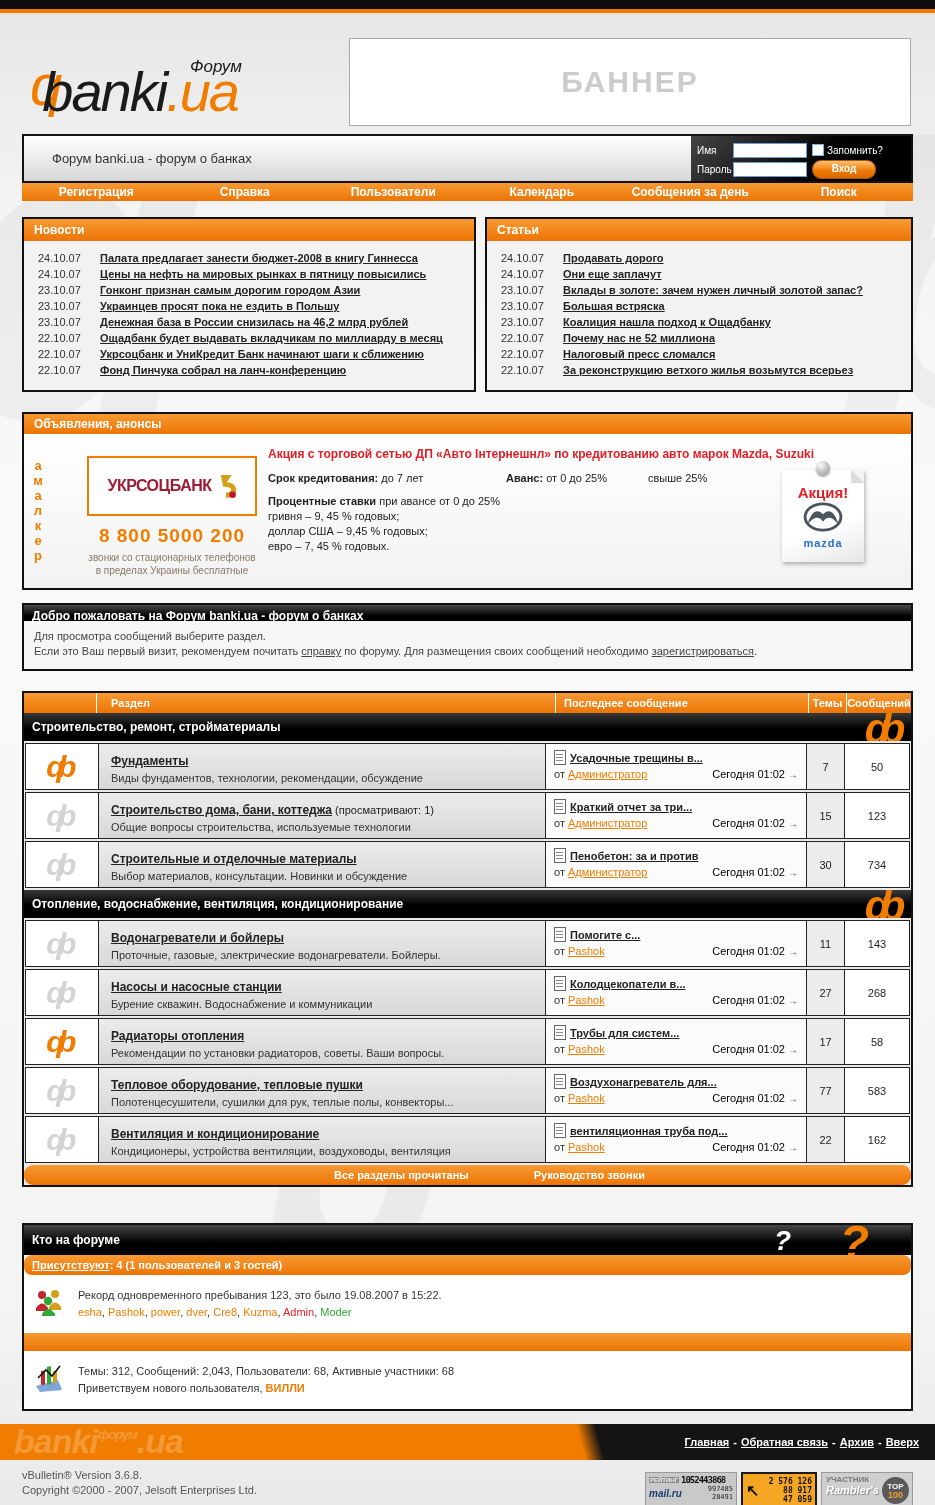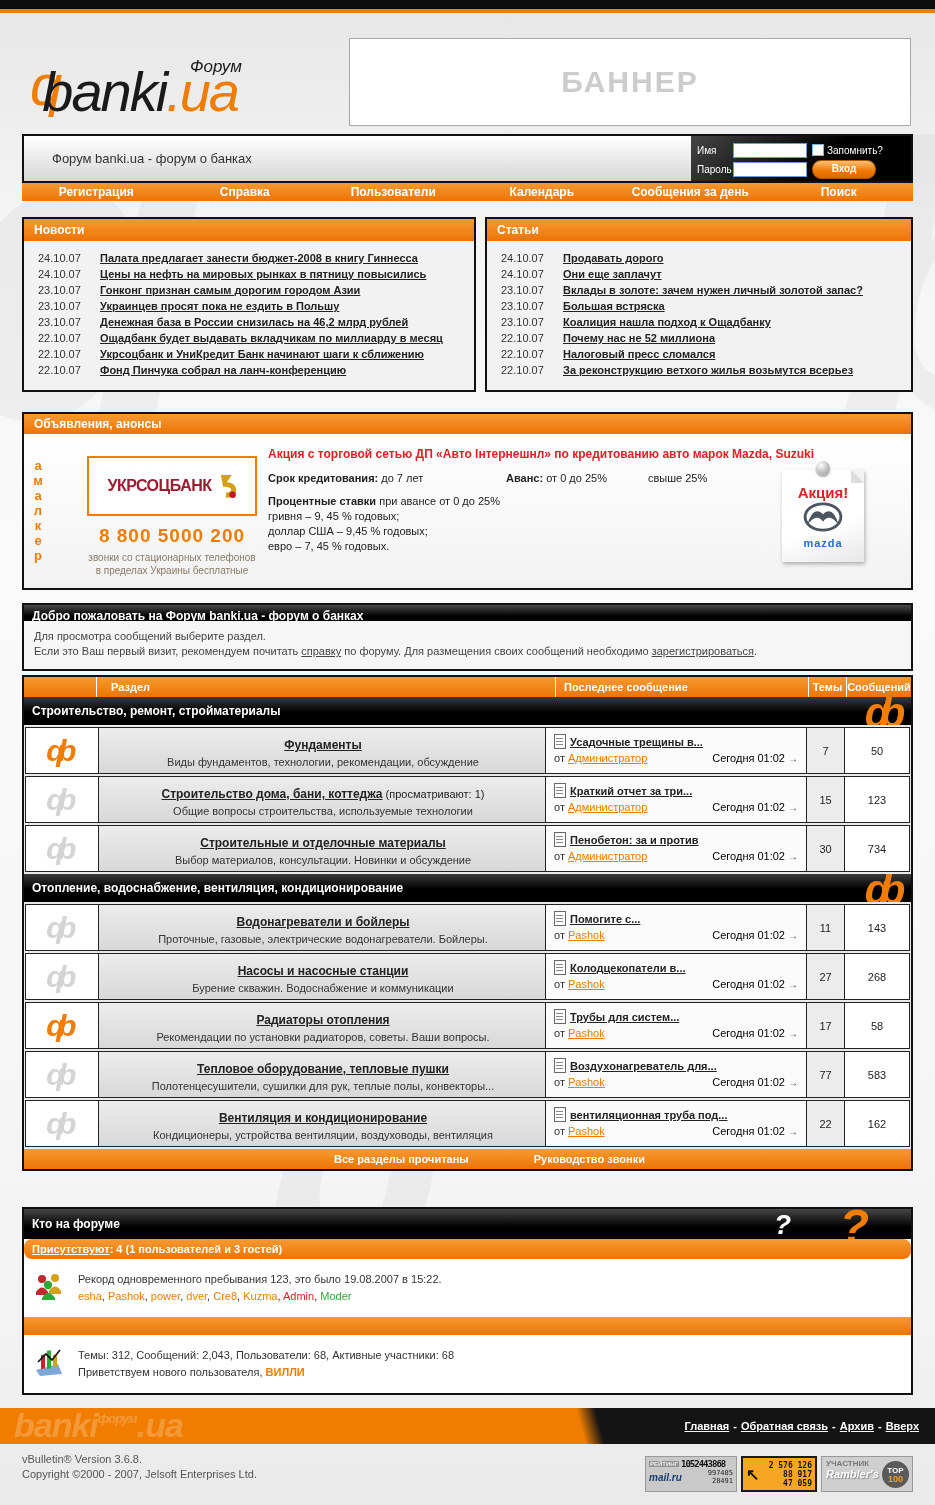--- a/index.html
+++ b/index.html
@@ -66,21 +66,21 @@
   .pin{position:absolute;top:-9px;left:50%;margin-left:-7px;width:14px;height:14px;border-radius:50%;
     background:radial-gradient(circle at 35% 30%,#fafafa,#8f8f8f);box-shadow:0 2px 2px rgba(0,0,0,.35);}
   .sticker-label{color:#E31E24;font-weight:bold;font-size:15px;margin-top:14px;}
   .mazda-word{color:#2a6bd4;font-weight:bold;font-size:11px;letter-spacing:1px;}
   
   .welcome{margin-top:13px;border:2px solid #111;}
   .wl-head{height:16px;background:linear-gradient(#4a4a4a,#000 70%);color:#fff;font-weight:bold;font-size:12px;line-height:22px;padding-left:8px;}
   .wl-body{background:#f6f6f6;padding:8px 10px 10px;font-size:11px;color:#444;line-height:15px;}
   .wl-body a{color:#444;text-decoration:underline;}
   
-  .ftable{margin-top:4px;border:2px solid #111;background:#e9e9e9;text-align:center;}
+  .ftable{margin-top:20px;border:2px solid #111;background:#e9e9e9;}
   .f-head{display:flex;height:20px;background:linear-gradient(#f79a33,#ec7404);color:#fff;font-weight:bold;font-size:11px;align-items:center;}
   .fh{border-left:1px solid #fff;height:100%;display:flex;align-items:center;}
   .fh:first-child{border-left:none;}
   .fh.c-icon{justify-content:center;}
   .fh.c-main{padding-left:14px;}
   .fh.c-topics,.fh.c-posts{justify-content:center;}
   .cat{height:28px;background:linear-gradient(#3a3a3a,#000 55%);color:#fff;font-weight:bold;font-size:12px;
     display:flex;align-items:center;padding-left:8px;position:relative;overflow:hidden;}
   .cat-glyph{position:absolute;right:16px;top:-8px;color:#F07D00;font-size:42px;font-style:italic;font-weight:bold;letter-spacing:-0.25em;}
   .frow{display:flex;margin:2px 1px;align-items:stretch;}
@@ -103,21 +103,21 @@
   .f-desc{font-size:11px;color:#333;margin-top:3px;}
   .last-line1{display:flex;align-items:center;gap:4px;}
   .doc-icon{width:10px;height:13px;background:#fff;border:1px solid #666;display:inline-block;position:relative;flex:none;
     background-image:repeating-linear-gradient(180deg,#fff 0 2px,#888 2px 3px);background-size:7px 11px;background-position:1px 1px;background-repeat:no-repeat;}
   .last-title{font-weight:bold;color:#222;text-decoration:underline;}
   .last-meta{display:flex;justify-content:space-between;margin-top:3px;align-items:center;}
   .by{color:#333;}
   .author{color:#F07D00;text-decoration:underline;}
   .goarrow{color:#444;font-size:10px;margin-left:3px;}
   .f-foot{height:20px;background:linear-gradient(#f79a33,#ec7404);color:#fff;font-size:11px;font-weight:bold;
-    display:flex;align-items:center;}
+    display:flex;align-items:center;border-radius:9px;}
   .f-foot a{color:#fff;margin-left:310px;}
   .f-foot a+a{margin-left:65px;}
   
   .who{margin-top:36px;border:2px solid #111;background:#fff;}
   .who-head{height:30px;background:linear-gradient(#464646,#000 60%);color:#fff;font-weight:bold;font-size:12px;
     display:flex;align-items:center;padding-left:8px;position:relative;overflow:hidden;}
   .q-white{position:absolute;right:120px;top:0;color:#fff;font-size:28px;font-weight:bold;font-style:italic;}
   .q-orange{position:absolute;right:42px;top:-10px;color:#F07D00;font-size:48px;font-weight:bold;font-style:italic;}
   .who-bar{height:20px;background:linear-gradient(#f79a33,#ec7404);color:#fff;font-weight:bold;font-size:11px;line-height:20px;padding-left:8px;border-radius:8px;}
   .who-bar a{color:#fff;text-decoration:underline;}

